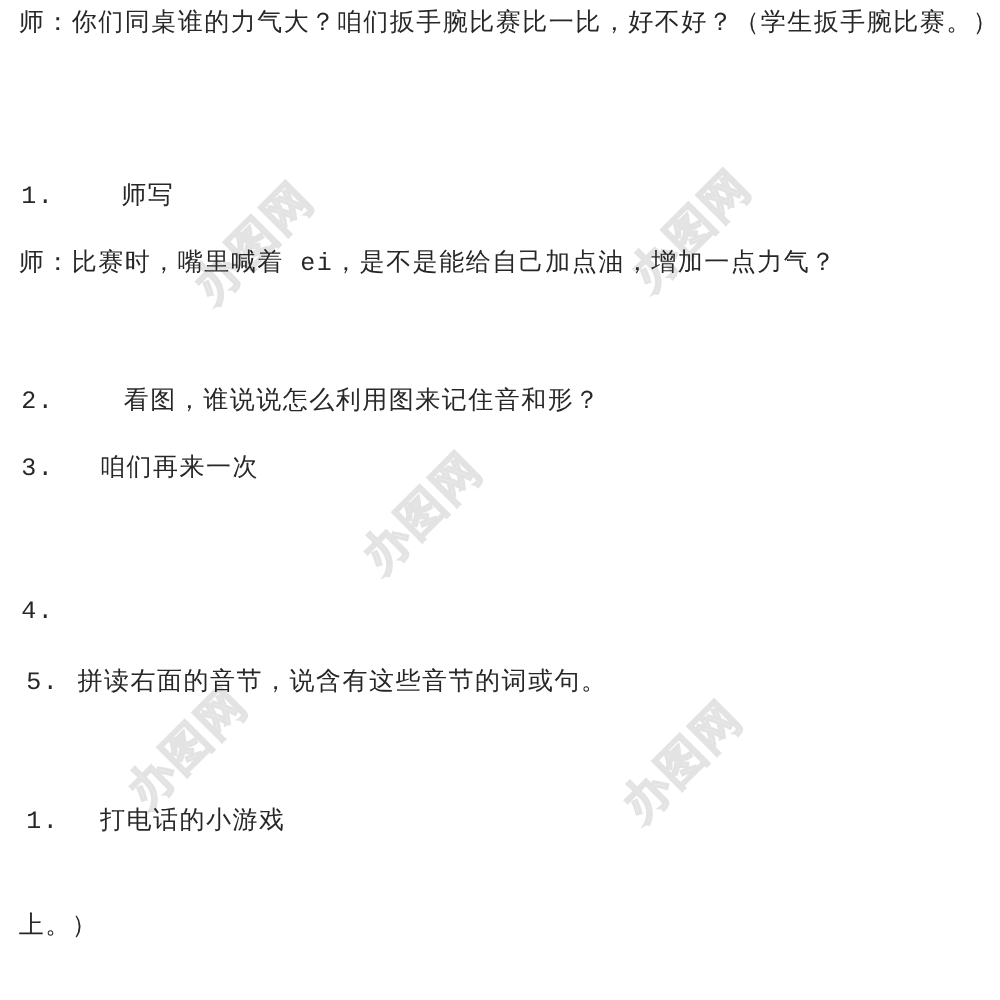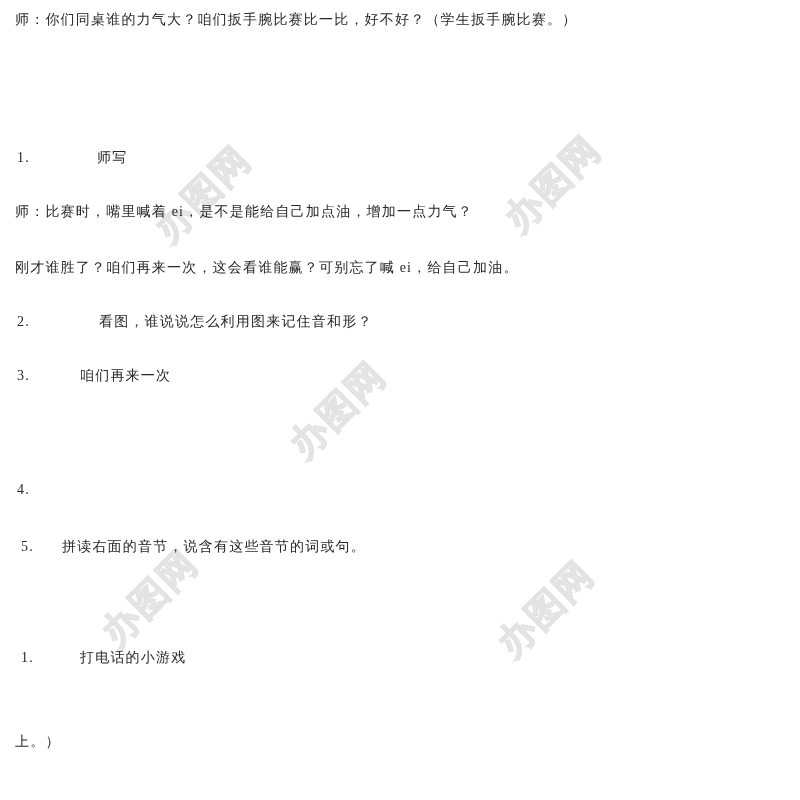--- a/index.html
+++ b/index.html
@@ -29,25 +29,26 @@
     user-select: none;
     pointer-events: none;
   }
   
   .ln {
     position: absolute;
     z-index: 1;
     left: 0;
     width: 800px;
     height: 26px;
-    font-size: 14px;
+    font-size: 20px;
     letter-spacing: 1.2px;
     line-height: 22px;
     white-space: nowrap;
     color: var(--txt, #272727);
+    font-family: Liberation Mono, monospace;
   }
   .ln.body { left: 15px; width: auto; }
   .num { position: absolute; left: 17px; }
   .txt { position: absolute; }
 </style>
 </head>
 <body>
 
 <div id="page">
 
@@ -59,21 +60,20 @@
 
   <div class="ln body" style="top:9px">师：你们同桌谁的力气大？咱们扳手腕比赛比一比，好不好？（学生扳手腕比赛。）</div>
 
 
   <div class="ln" style="top:147px">
     <span class="num">1.</span>
     <span class="txt" style="left:97px">师写</span>
   </div>
 
   <div class="ln body" style="top:201px">师：比赛时，嘴里喊着 ei，是不是能给自己加点油，增加一点力气？</div>
-  <div class="ln body" style="top:257px">刚才谁胜了？咱们再来一次，这会看谁能赢？可别忘了喊 ei，给自己加油。</div>
 
   <div class="ln" style="top:311px">
     <span class="num">2.</span>
     <span class="txt" style="left:99px">看图，谁说说怎么利用图来记住音和形？</span>
   </div>
 
   <div class="ln" style="top:365px">
     <span class="num">3.</span>
     <span class="txt" style="left:80px">咱们再来一次</span>
   </div>

